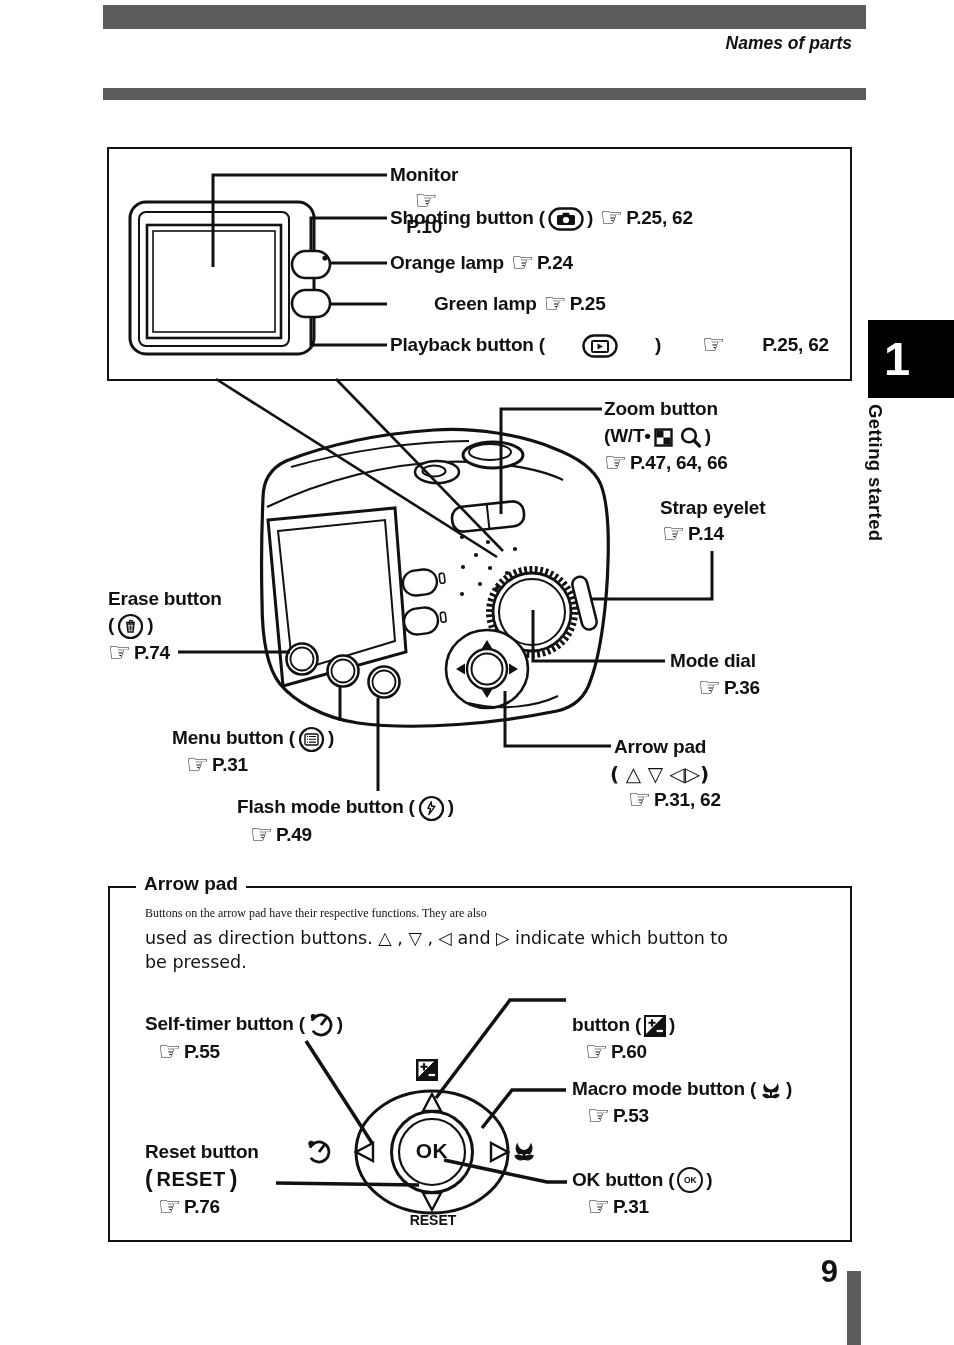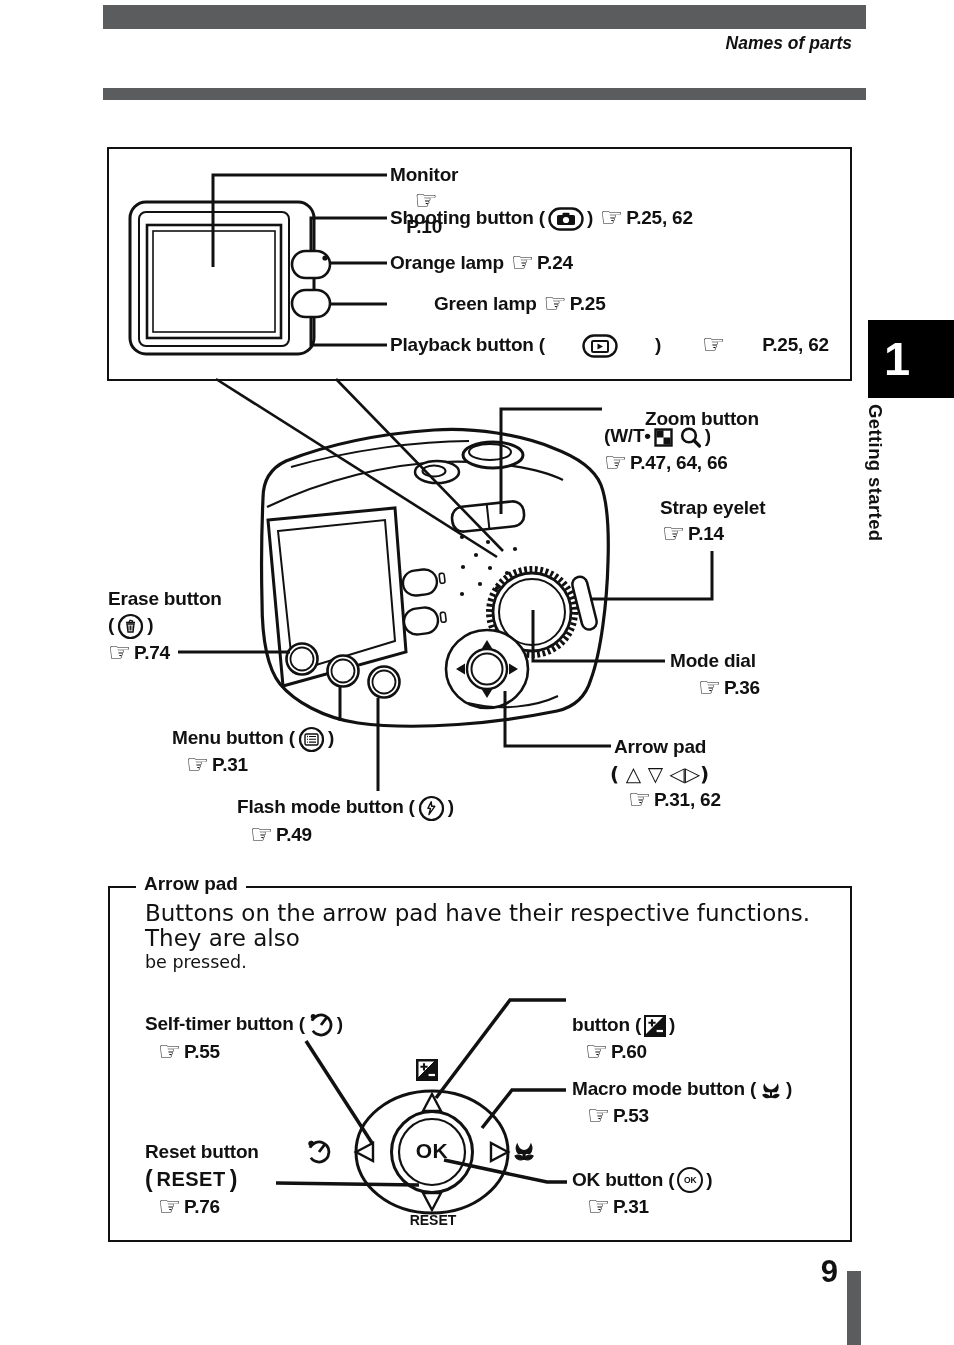--- a/index.html
+++ b/index.html
@@ -237,21 +237,21 @@
         <rect x="1.5" y="1.5" width="33" height="21" rx="10.5" fill="none" stroke="#111" stroke-width="2.4"></rect>
         <rect x="10" y="7" width="16" height="11" rx="1.2" fill="none" stroke="#111" stroke-width="2"></rect>
         <polygon points="15.5,9.6 15.5,15.4 21,12.5" fill="#111"></polygon>
       </svg>
     </span>
     <span>)</span>
     <span class="hand">☞</span>
     <span>P.25, 62</span>
   </div>
 
-  <div class="lbl" style="left:604px;top:406px;margin-left:41px;">
+  <div class="lbl" style="left:604px;top:396px;">
     <span>Zoom button</span>
   </div>
   <div class="lbl" style="left:604px;top:423px;">
     <span>(W/T•</span>
     <span class="icon">
       <svg width="19" height="19" viewBox="0 0 19 19">
         <rect x="2.5" y="2.5" width="7" height="7" fill="#111"></rect>
         <rect x="9.5" y="9.5" width="7" height="7" fill="#111"></rect>
         <rect x="1.5" y="1.5" width="16" height="16" fill="none" stroke="#111" stroke-width="2.4"></rect>
       </svg>
@@ -346,21 +346,22 @@
   </div>
   <div class="lbl" style="left:628px;top:787px;">
     <span class="hand" style="margin-left:0;">☞</span>
     <span>P.31, 62</span>
   </div>
 
   <div id="chapter-tab">1</div>
   <div id="chapter-side">Getting started</div>
 
   <div class="para">
-    <div class="tri" style="font-weight:normal;font-size:23px;">Buttons on the arrow pad have their respective functions. They are also</div>
+    <div class="tri" style="font-weight:normal;font-size:12px;font-family:Liberation Serif, serif;">Buttons on the arrow pad have their respective functions. They are also</div>
+    <div class="tri" style="font-weight:normal;font-size:17.5px;">used as direction buttons. △ , ▽ , ◁ and ▷ indicate which button to</div>
     <div class="tri" style="font-weight:normal;font-size:17.5px;">be pressed.</div>
   </div>
 
   <div class="lbl" style="left:145px;top:1011px;justify-content:flex-end;">
     <span>Self-timer button (</span>
     <span class="icon">
       <svg width="26" height="26" viewBox="0 0 26 26">
           <use href="#timer"></use>
         </svg>
     </span>

